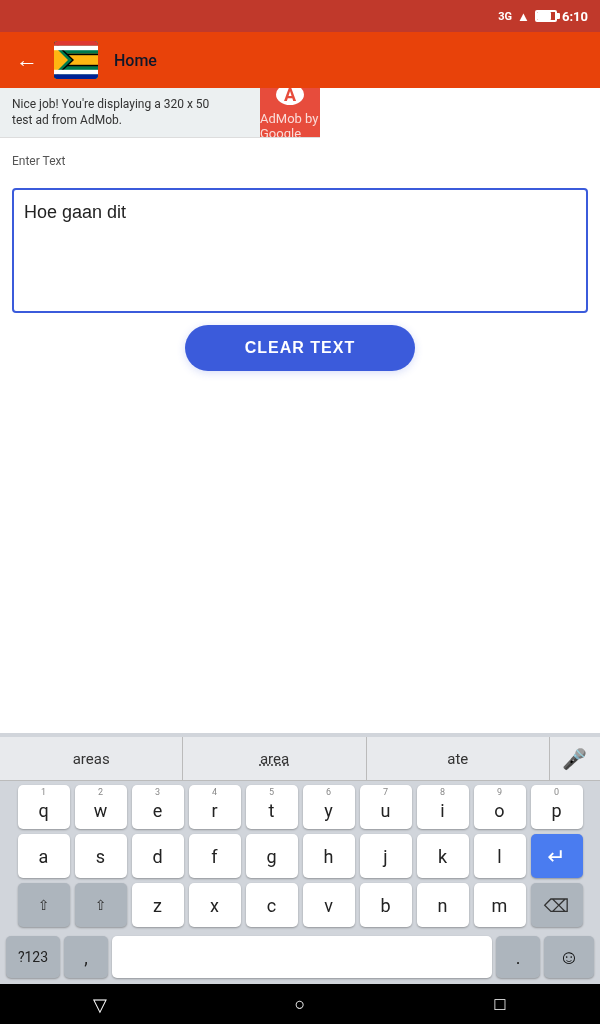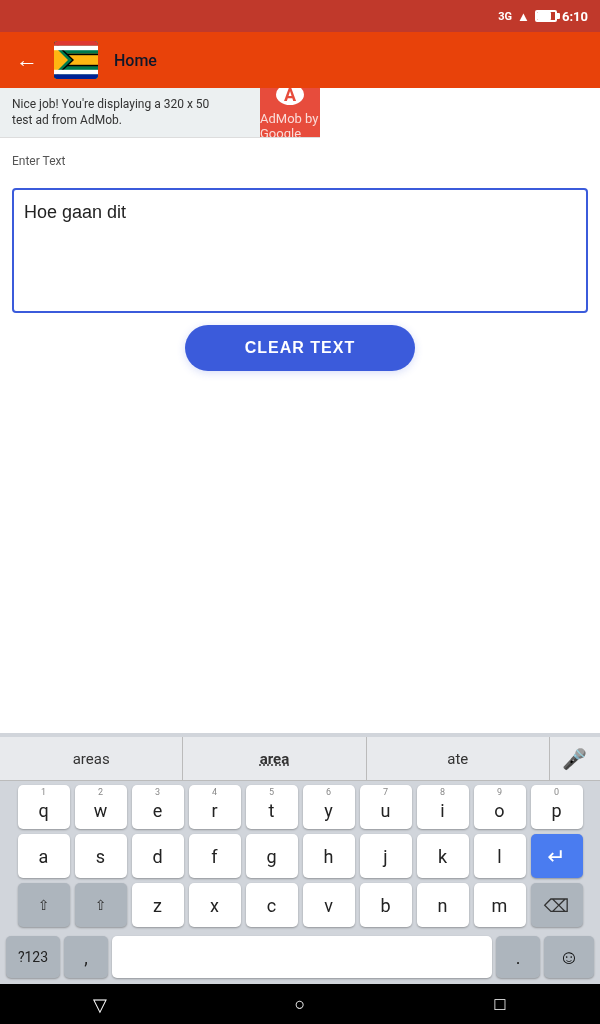--- a/index.html
+++ b/index.html
@@ -230,21 +230,21 @@
       align-items: center;
       justify-content: center;
       font-size: 15px;
       color: #333;
       height: 100%;
       border-right: 1px solid #bbb;
       cursor: pointer;
       text-align: center;
     }
     .suggestion-item:last-child { border-right: none; }
-    .suggestion-item.selected { font-weight: bold; }
+    .suggestion-item.selected { font-weight: normal; }
     .suggestion-underline { text-decoration: underline; text-decoration-style: dotted; }
     .mic-btn {
       width: 50px;
       height: 44px;
       display: flex;
       align-items: center;
       justify-content: center;
       cursor: pointer;
       font-size: 20px;
       color: #555;

